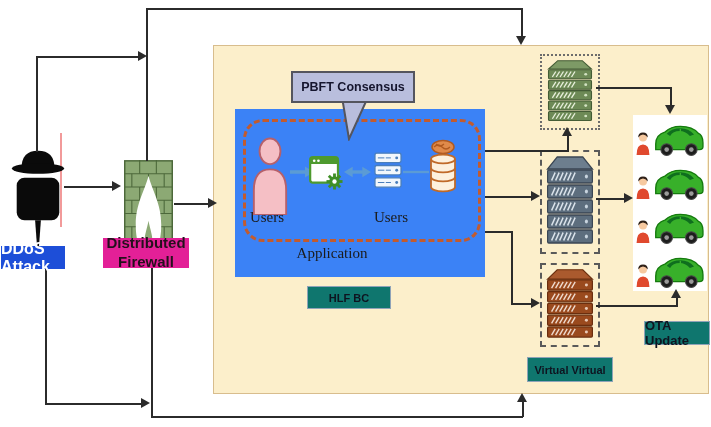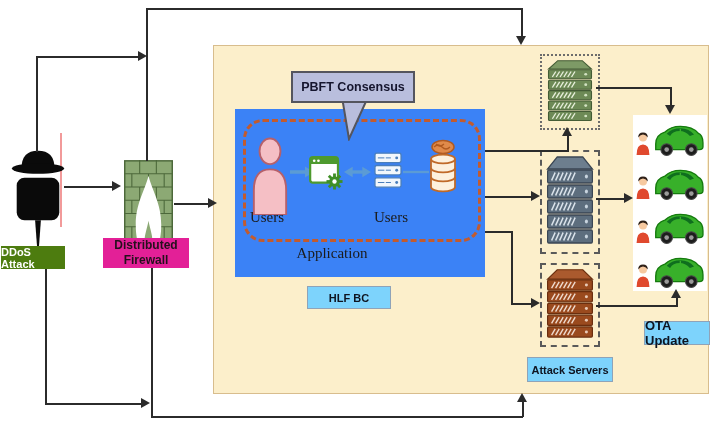--- a/index.html
+++ b/index.html
@@ -7,31 +7,31 @@
           font-family:"Liberation Sans",sans-serif;}
   
   .zone{position:absolute;left:213px;top:45px;width:494px;height:347px;
         background:#fcefcb;border:1px solid #d8bd8d;z-index:1;}
   .hlf-box{position:absolute;left:235px;top:109px;width:250px;height:168px;background:#3b82f6;z-index:3;}
   .hlf-dashed{position:absolute;left:8px;top:10px;width:232px;height:117px;
               border:3px dashed #c25b2e;border-radius:20px;}
   .cars-panel{position:absolute;left:633px;top:115px;width:74px;height:176px;background:#ffffff;z-index:3;}
   .car-row{position:absolute;left:0;width:74px;height:44px;display:flex;align-items:flex-end;}
   
-  .tag{position:absolute;background:#7dd3fc;border:1px solid #8fa3b8;color:#0e1420;
+  .tag{position:absolute;background:#0f766e;border:1px solid #8fa3b8;color:#0e1420;
        display:flex;align-items:center;justify-content:center;font-weight:bold;z-index:6;}
   .bubble{position:absolute;left:291px;top:71px;width:120px;height:28px;background:#b9bedd;
           border:2px solid #54555e;display:flex;align-items:center;justify-content:center;
           font-weight:bold;font-size:12.5px;color:#15152e;z-index:7;}
   .bubble-tail{position:absolute;left:336px;top:97px;z-index:6;}
-  .attack-label{position:absolute;left:1px;top:246px;width:64px;height:23px;background:#4d7c0f;
-          color:#ffffff;font-weight:bold;font-size:11px;display:flex;align-items:center;
+  .attack-label{position:absolute;left:1px;top:246px;width:64px;height:23px;background:#1d4ed8;
+          color:#ffffff;font-weight:bold;font-size:16px;display:flex;align-items:center;
           justify-content:center;z-index:6;}
   .fw-label{position:absolute;left:103px;top:238px;width:86px;height:30px;background:#e32097;
-          color:#24101c;font-weight:bold;font-size:12px;line-height:1.25;text-align:center;
+          color:#24101c;font-weight:bold;font-size:15px;line-height:1.25;text-align:center;
           display:flex;align-items:center;justify-content:center;z-index:6;}
   .hlf-lbl{position:absolute;top:100px;text-align:center;font-family:"Liberation Serif",serif;
           font-size:15px;color:#1b1b1b;}
   
   .srv{position:absolute;left:540px;width:56px;z-index:4;display:flex;align-items:center;justify-content:center;}
   .srv-dotted{border:2px dotted #6c6c6c;}
   .srv-dashed{border:2px dashed #5a5a5a;}
   
   .ln{position:absolute;background:#2b2b2b;z-index:5;}
   .ah{position:absolute;width:0;height:0;z-index:5;}
@@ -372,21 +372,21 @@
       <g fill="#e8cab8">
           <circle cx="50.5" cy="20.5" r="1.9"></circle>
           <circle cx="50.5" cy="35.5" r="1.9"></circle>
           <circle cx="50.5" cy="50.5" r="1.9"></circle>
           <circle cx="50.5" cy="65.5" r="1.9"></circle>
           <circle cx="50.5" cy="80.5" r="1.9"></circle>
         </g>
     </svg>
   </div>
 
-  <div class="tag" style="left:527px;top:357px;width:84px;height:23px;font-size:11px;">Attack Servers</div>
+  <div class="tag" style="left:527px;top:357px;width:84px;height:23px;font-size:11px;">Virtual Virtual</div>
 
   <div class="cars-panel">
     <div class="car-row" style="top:0;">
       <svg style="margin:0 0 4px 2px;" width="16" height="24" viewBox="0 0 20 30">
         <circle cx="10" cy="8" r="5" fill="#f6c9a0"></circle>
         <path d="M4,8 Q4,2 10,2 Q16,2 16,8 Q13,4.5 10,4.5 Q7,4.5 4,8 Z" fill="#2e2018"></path>
         <path d="M2,30 Q2,17 10,17 Q18,17 18,30 Z" fill="#e0492e"></path>
       </svg>
       <svg style="margin:0 0 2px 2px;" width="52" height="34" viewBox="0 0 76 48">
         <path d="M4,38 L4,30 Q4,16 18,12 Q26,4 40,4 Q58,4 66,14 Q73,17 73,28 L73,34 Q73,38 68,38 Z" fill="#38b02a" stroke="#157a0e" stroke-width="2"></path>

